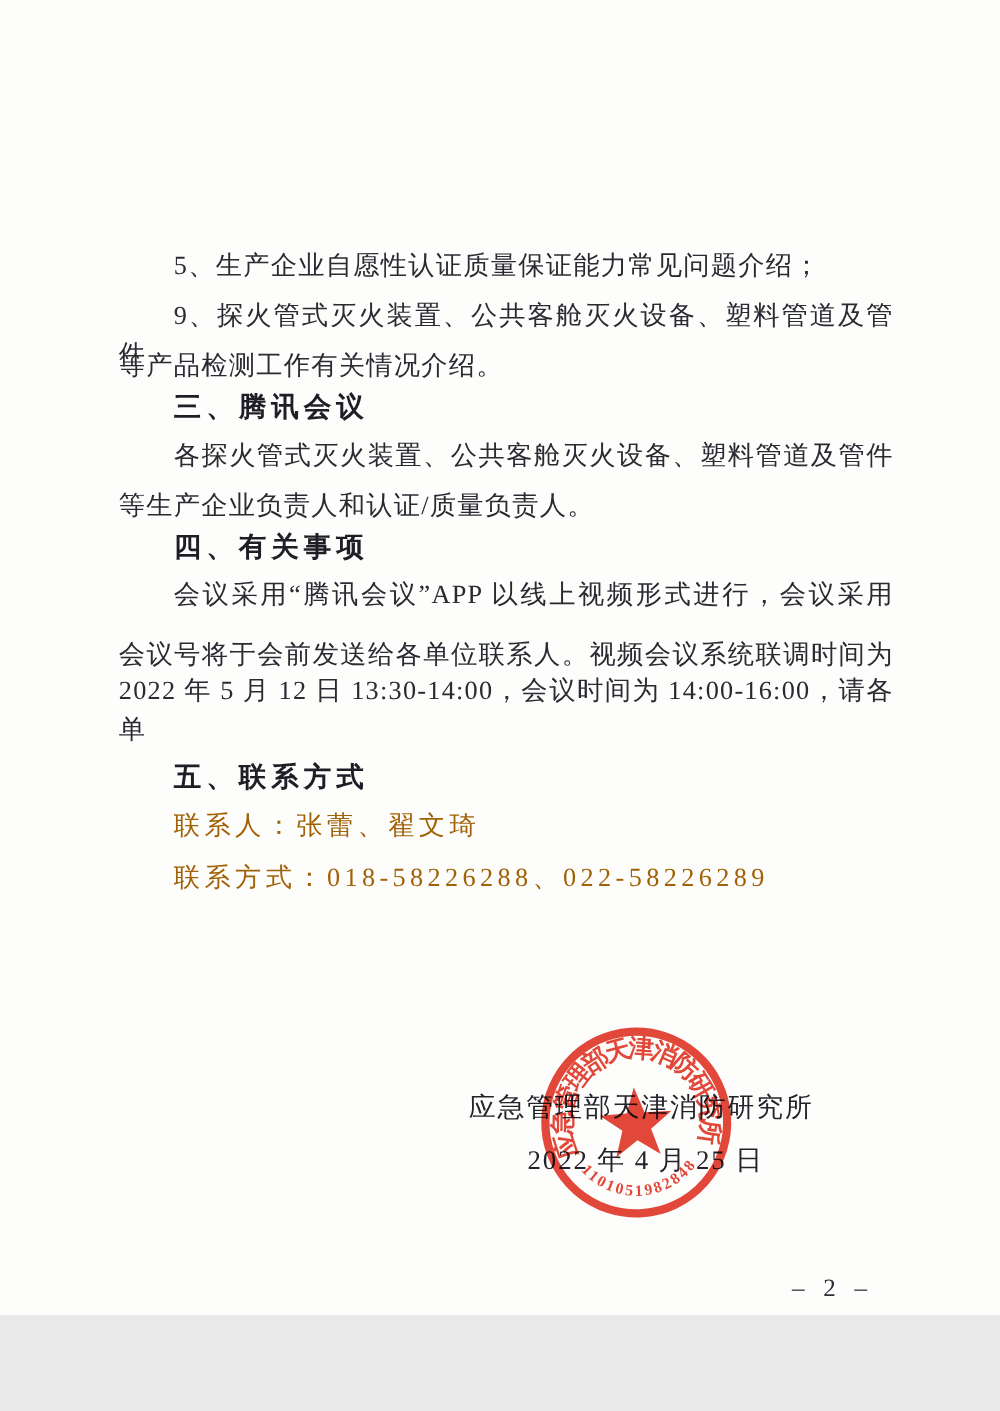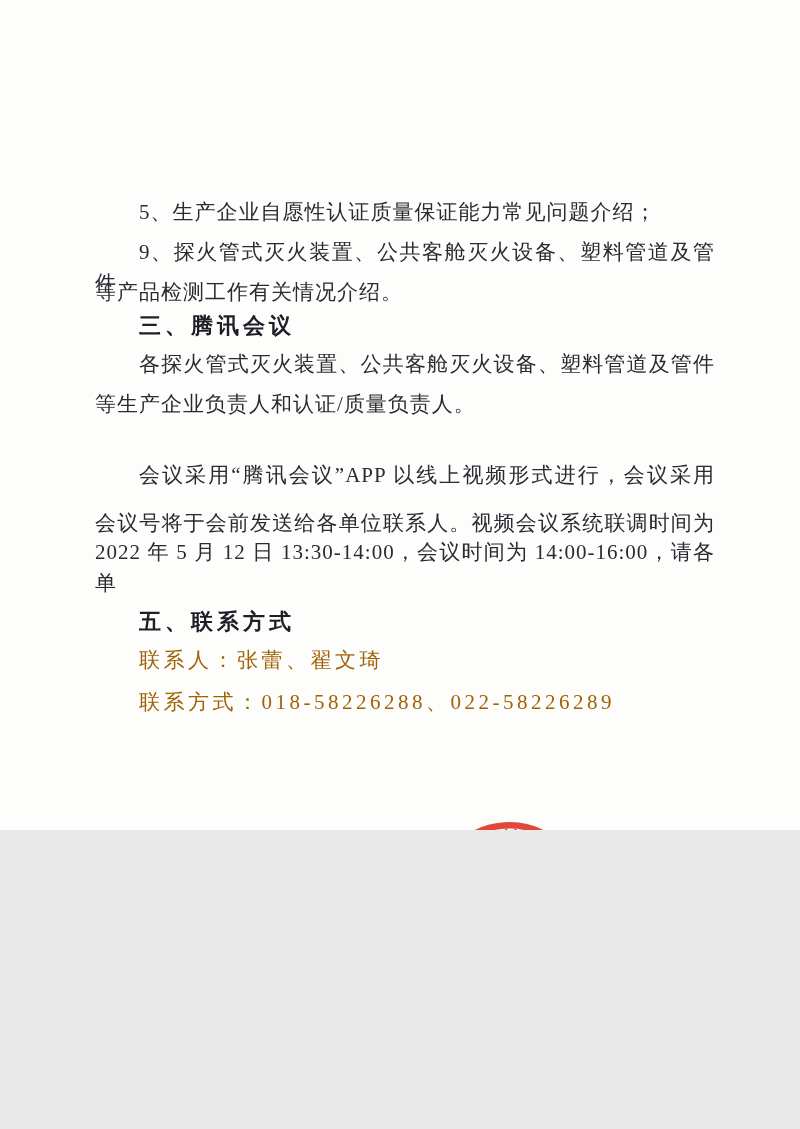--- a/index.html
+++ b/index.html
@@ -1,19 +1,19 @@
 <!DOCTYPE html>
 <html><head>
 <meta charset="utf-8">
 <style>
   html,body { margin:0; padding:0; }
   body { background:#e9e9e9; }
   .page {
     position:relative;
-    width:800px; height:830px;
+    width:800px; height:1052px;
     margin:0 auto;
     background:#fdfdfb;
     overflow:hidden;
     font-family:"Liberation Serif", serif;
   }
   
   .ln {
     position:absolute;
     left:95px;
     width:620px;
@@ -72,20 +72,21 @@
 <div class="page">
 
   <div class="ln ind" style="top:197px">5、生产企业自愿性认证质量保证能力常见问题介绍；</div>
   <div class="ln ind fill" style="top:237px">9、探火管式灭火装置、公共客舱灭火设备、塑料管道及管件</div>
   <div class="ln" style="top:277px">等产品检测工作有关情况介绍。</div>
 
   <div class="ln ind hd" style="top:310px">三、腾讯会议</div>
   <div class="ln ind fill" style="top:349px">各探火管式灭火装置、公共客舱灭火设备、塑料管道及管件</div>
   <div class="ln" style="top:389px">等生产企业负责人和认证/质量负责人。</div>
 
+  <div class="ln ind hd" style="top:422px">四、有关事项</div>
   <div class="ln ind fill" style="top:460px">会议采用“腾讯会议”APP 以线上视频形式进行，会议采用</div>
   <div class="ln fill" style="top:508px">会议号将于会前发送给各单位联系人。视频会议系统联调时间为</div>
   <div class="ln fill" style="top:537px">2022 年 5 月 12 日 13:30-14:00，会议时间为 14:00-16:00，请各单</div>
 
   <div class="ln ind hd" style="top:606px">五、联系方式</div>
   <div class="ln ind contact" style="top:645px">联系人：张蕾、翟文琦</div>
   <div class="ln ind contact" style="top:687px">联系方式：018-58226288、022-58226289</div>
 
   <div class="sig" style="left:375px; top:871px">应急管理部天津消防研究所</div>
   <div class="sig" style="left:422px; top:913px">2022 年 4 月 25 日</div>

